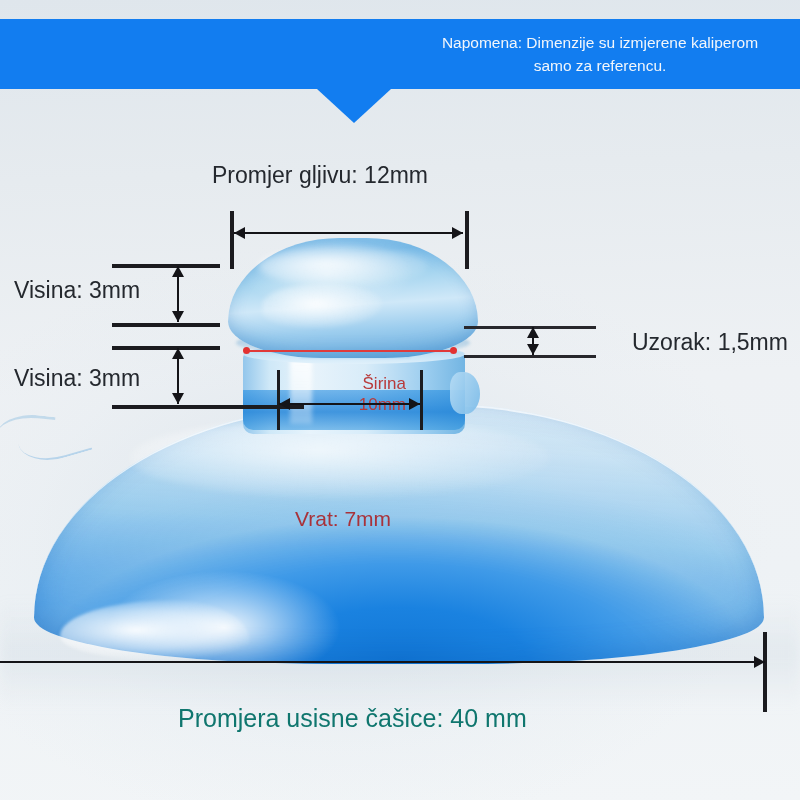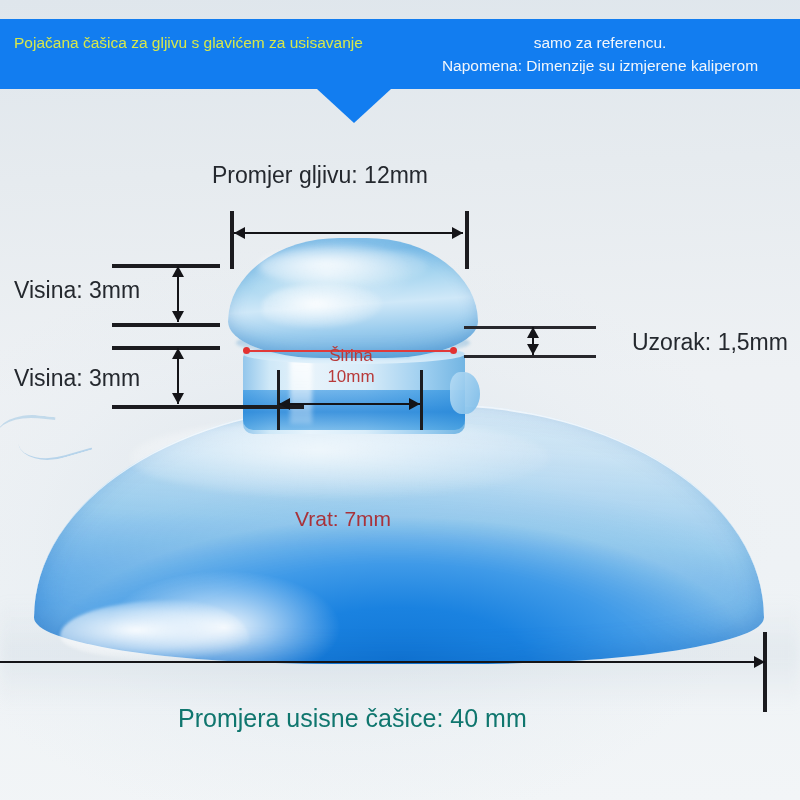--- a/index.html
+++ b/index.html
@@ -295,21 +295,22 @@
     font-size: 23px;
     line-height: 28px;
     white-space: nowrap;
   }
   .lbl-red {
     position: absolute;
     color: #b83a3a;
     font-size: 17px;
     line-height: 21px;
     white-space: nowrap;
-    text-align: center;
+    text-align: right;
+    margin-top: 28px;
   }
   .lbl-red-big {
     position: absolute;
     color: #a8323a;
     font-size: 21px;
     line-height: 25px;
     white-space: nowrap;
     margin-top: 44px;
   }
   .lbl-bottom {
@@ -402,19 +403,18 @@
   <div class="vtick" style="left:763px; top:632px; height:80px;"></div>
   <div class="arrow-h" style="left:-11px; top:656px; width:776px;">
     <div class="shaft"></div>
 
     <div class="ah-right"></div>
   </div>
   <div class="lbl-bottom" style="left:178px; top:703px;">Promjera usisne čašice: 40 mm</div>
 
   <div class="banner"></div>
   <div class="banner-pointer"></div>
-  <div class="banner-title">Pojačana čašica za gljivu s glavićem za usisavanje</div>
   <div class="banner-note">
+    <div>Napomena: Dimenzije su izmjerene kaliperom</div>
     <div>samo za referencu.</div>
-    <div>Napomena: Dimenzije su izmjerene kaliperom</div>
   </div>
 
 </div>
 
 </body></html>

